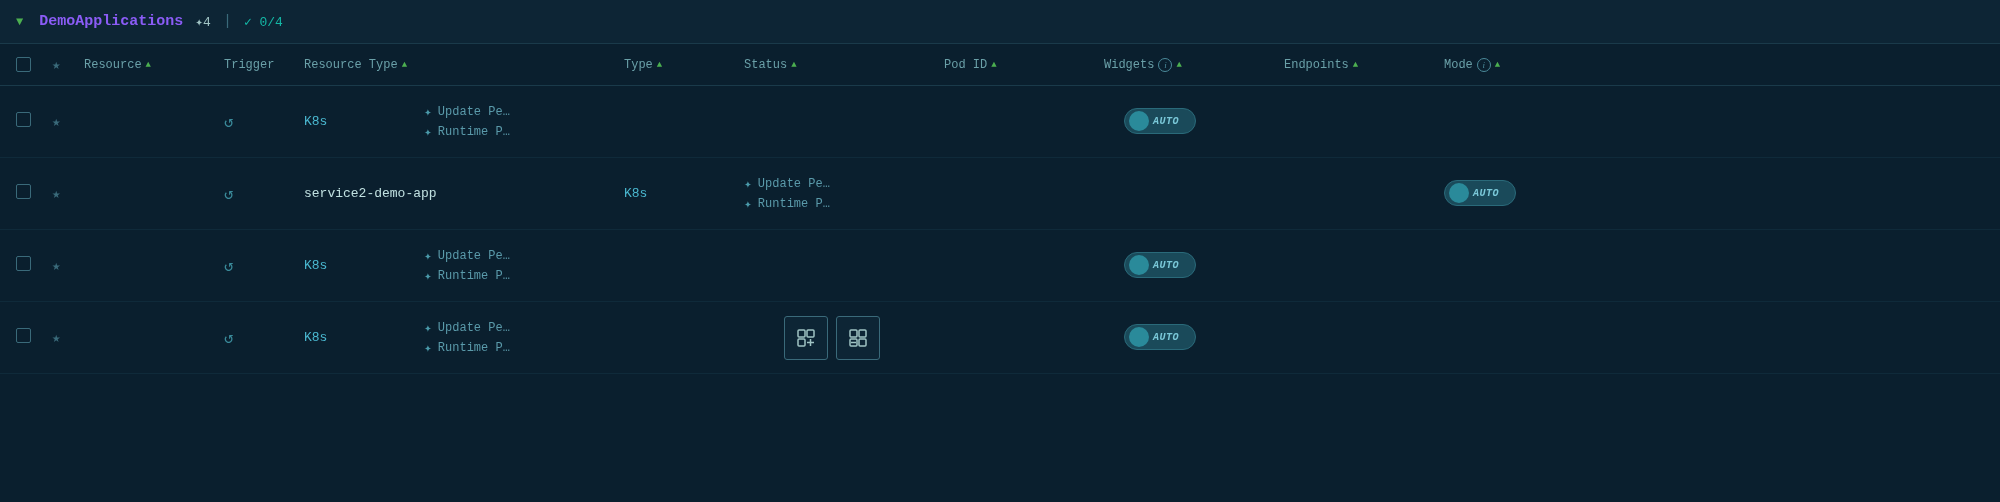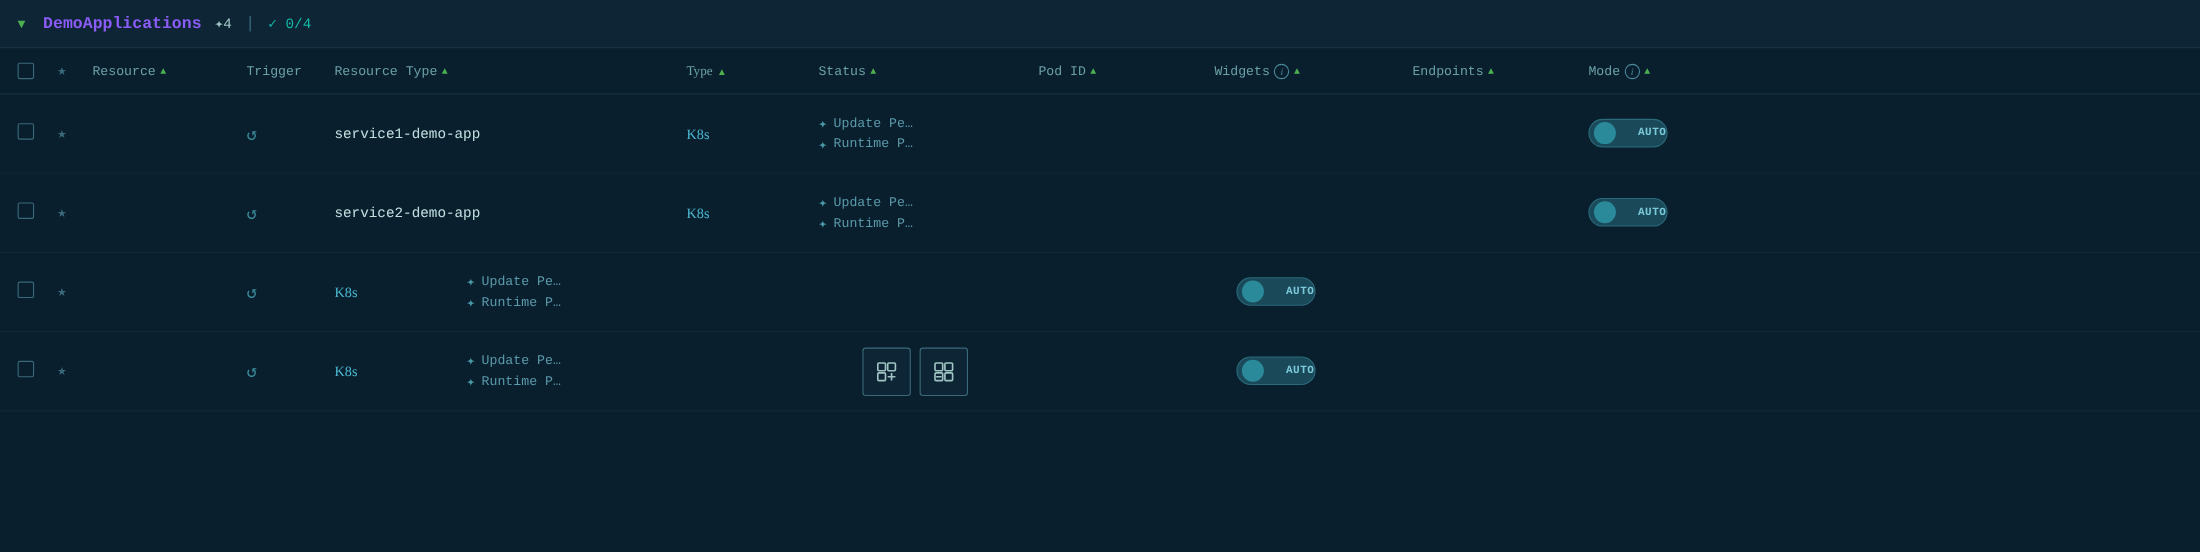--- a/index.html
+++ b/index.html
@@ -65,21 +65,21 @@
       border-bottom: 1px solid #1a3a4a;
       height: 42px;
       gap: 0;
     }
 
     .col-checkbox { width: 36px; flex-shrink: 0; }
     .col-star { width: 32px; flex-shrink: 0; }
     .col-updated { width: 140px; flex-shrink: 0; }
     .col-trigger { width: 80px; flex-shrink: 0; }
     .col-resource-name { width: 320px; flex-shrink: 0; }
-    .col-type { width: 120px; flex-shrink: 0; font-family: Liberation Serif, serif; }
+    .col-type { width: 120px; flex-shrink: 0; }
     .col-status { width: 200px; flex-shrink: 0; }
     .col-pod-id { width: 160px; flex-shrink: 0; }
     .col-widgets { width: 180px; flex-shrink: 0; }
     .col-endpoints { width: 160px; flex-shrink: 0; }
     .col-mode { width: 140px; flex-shrink: 0; }
 
     .col-header {
       display: flex;
       align-items: center;
       gap: 4px;
@@ -226,22 +226,23 @@
       background: #2a8a9a;
       border-radius: 50%;
       margin-left: 2px;
       flex-shrink: 0;
     }
 
     .toggle-label {
       color: #7ac8d8;
       font-size: 10px;
       font-weight: bold;
-      margin-left: 20px;
+      margin-left: 4px;
       letter-spacing: 0.5px;
+      font-style: italic;
     }
 
     .header-checkbox-col {
       display: flex;
       align-items: center;
       justify-content: flex-start;
     }
   </style>
 </head>
 <body>
@@ -323,23 +324,20 @@
   <div class="table-row">
     <div class="col-checkbox">
       <input type="checkbox" class="checkbox" style="">
     </div>
     <div class="col-star">
       <span class="star-icon" style="color:#3a6a7a;">★</span>
     </div>
     <div class="col-updated"></div>
     <div class="col-trigger">
       <span class="trigger-icon">↺</span>
-    </div>
-    <div class="col-resource-name">
-      <span class="resource-name-cell">service1-demo-app</span>
     </div>
     <div class="col-type">
       <span class="type-cell">K8s</span>
     </div>
     <div class="col-status">
       <div class="status-cell">
         <div class="status-item">
           <span class="spinner-icon">✦</span>
           <span>Update Pe…</span>
         </div>

